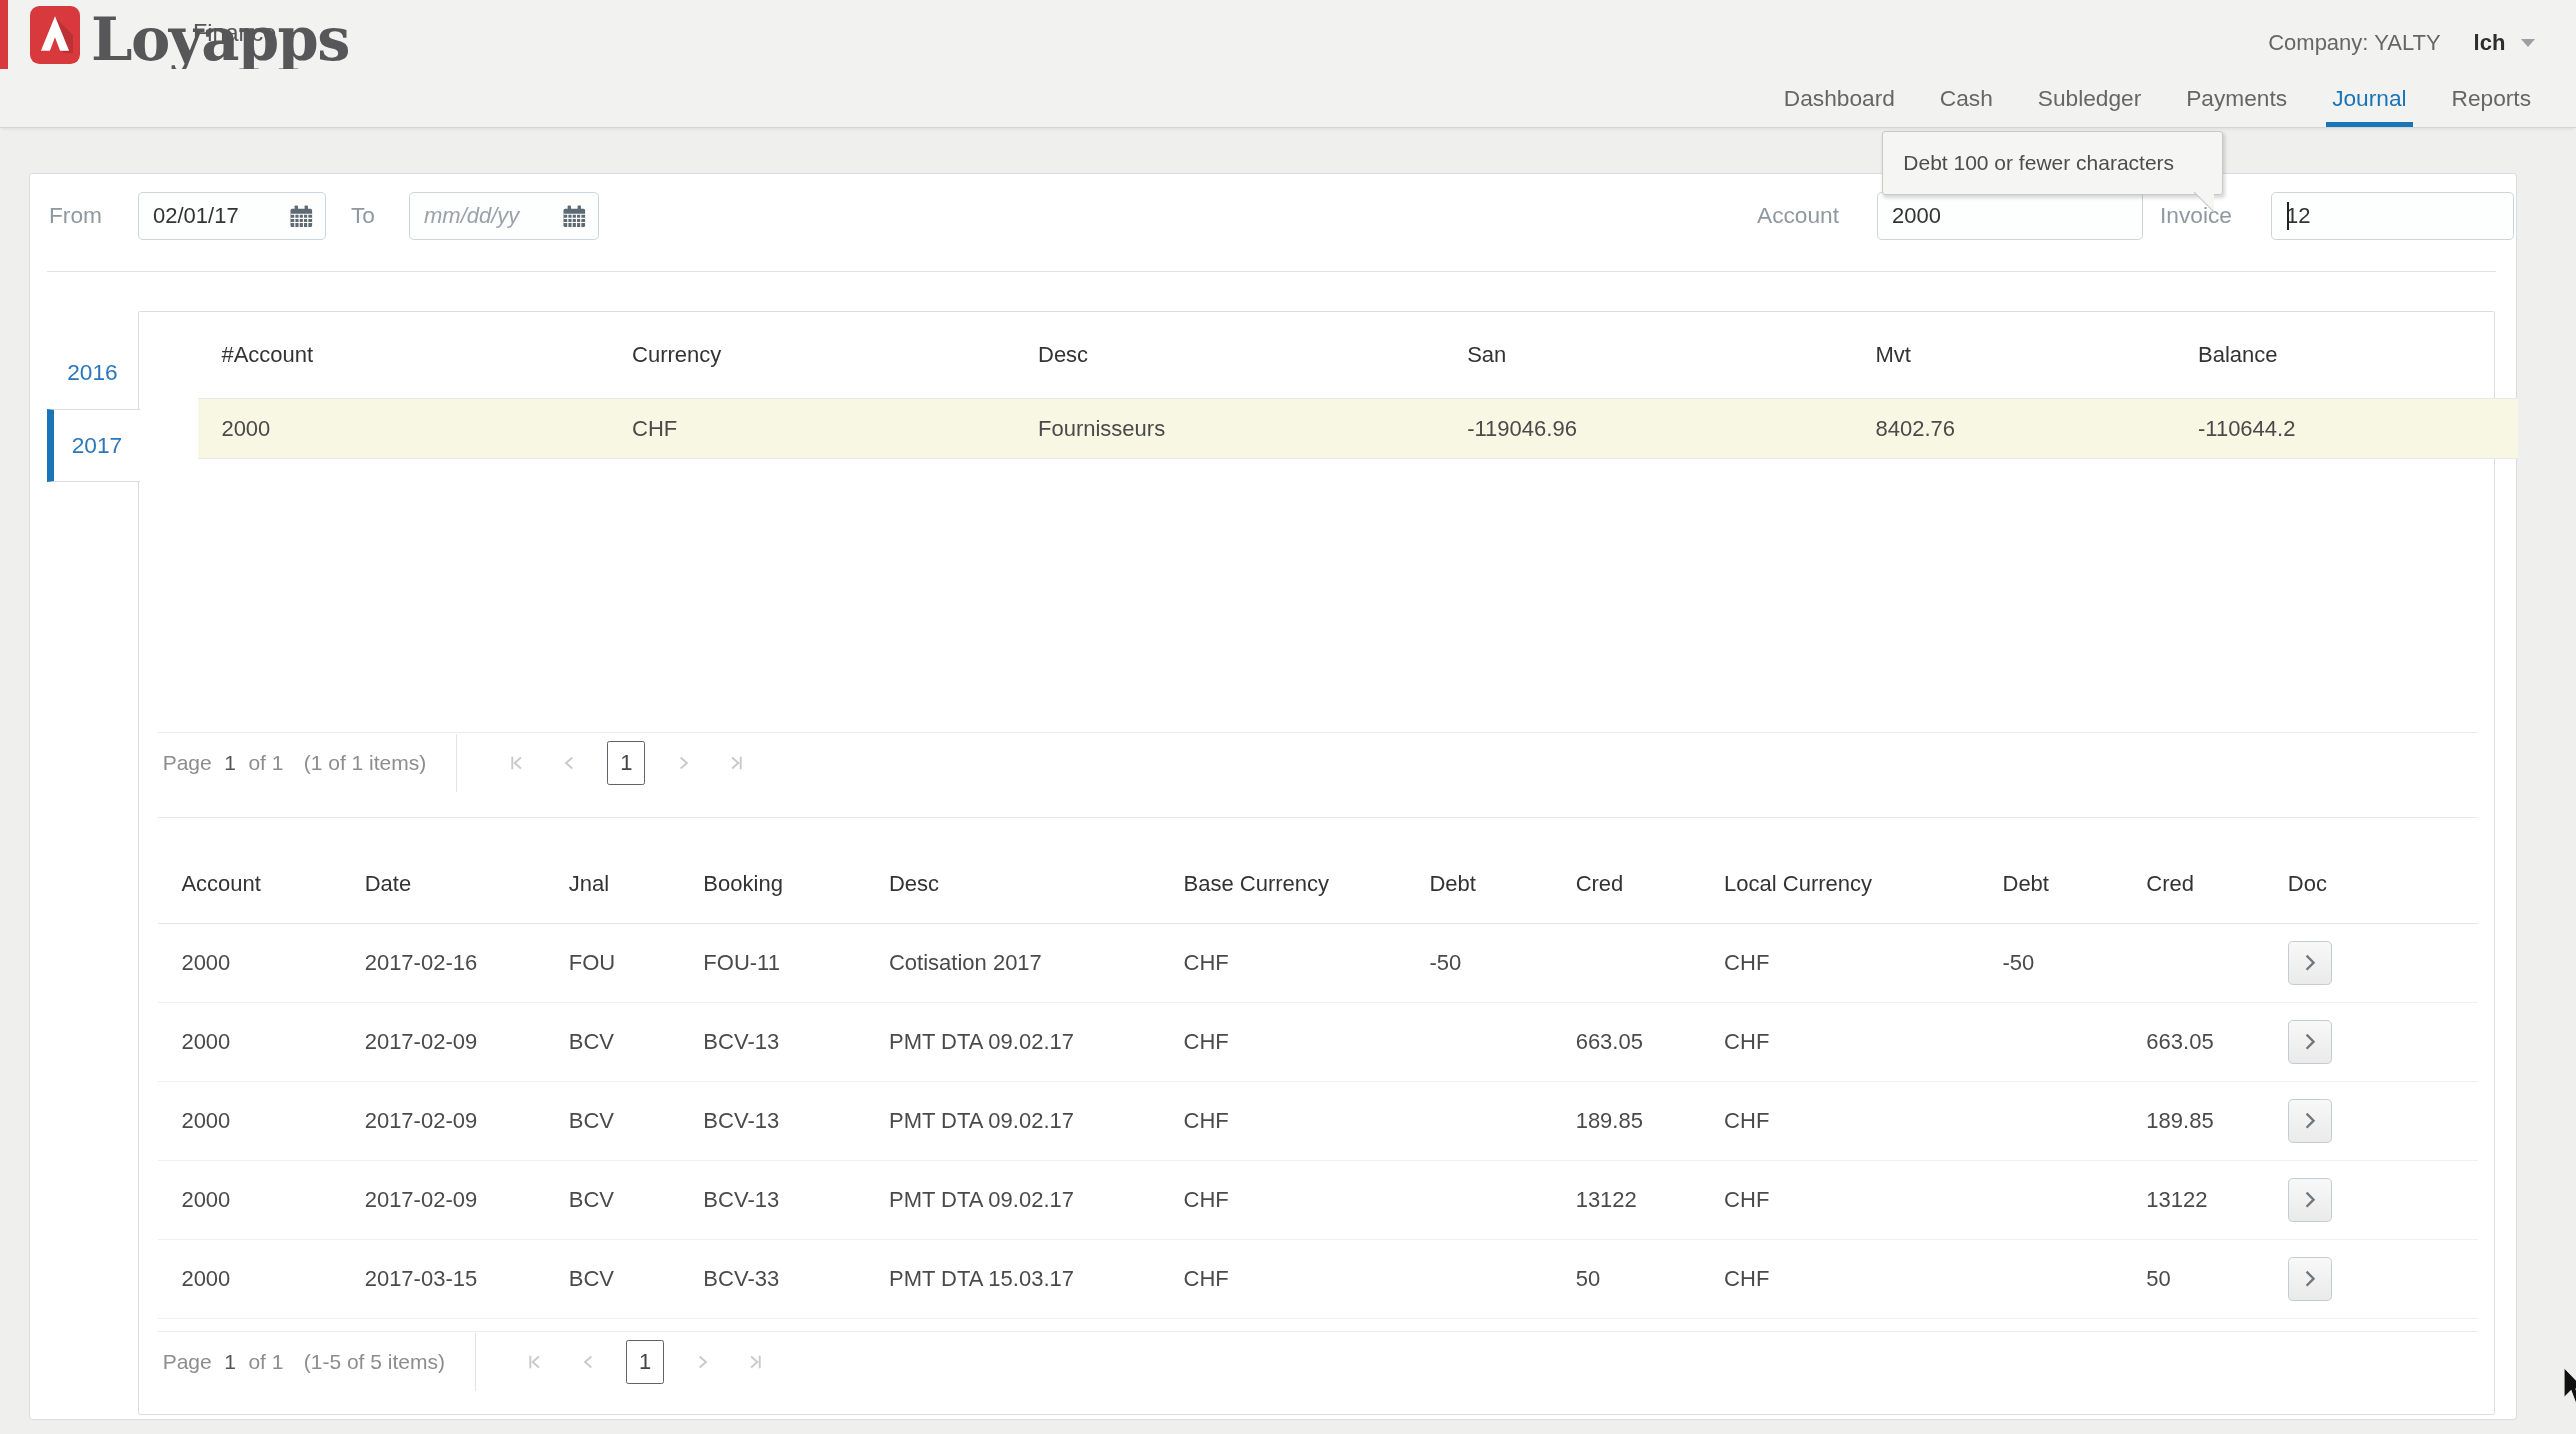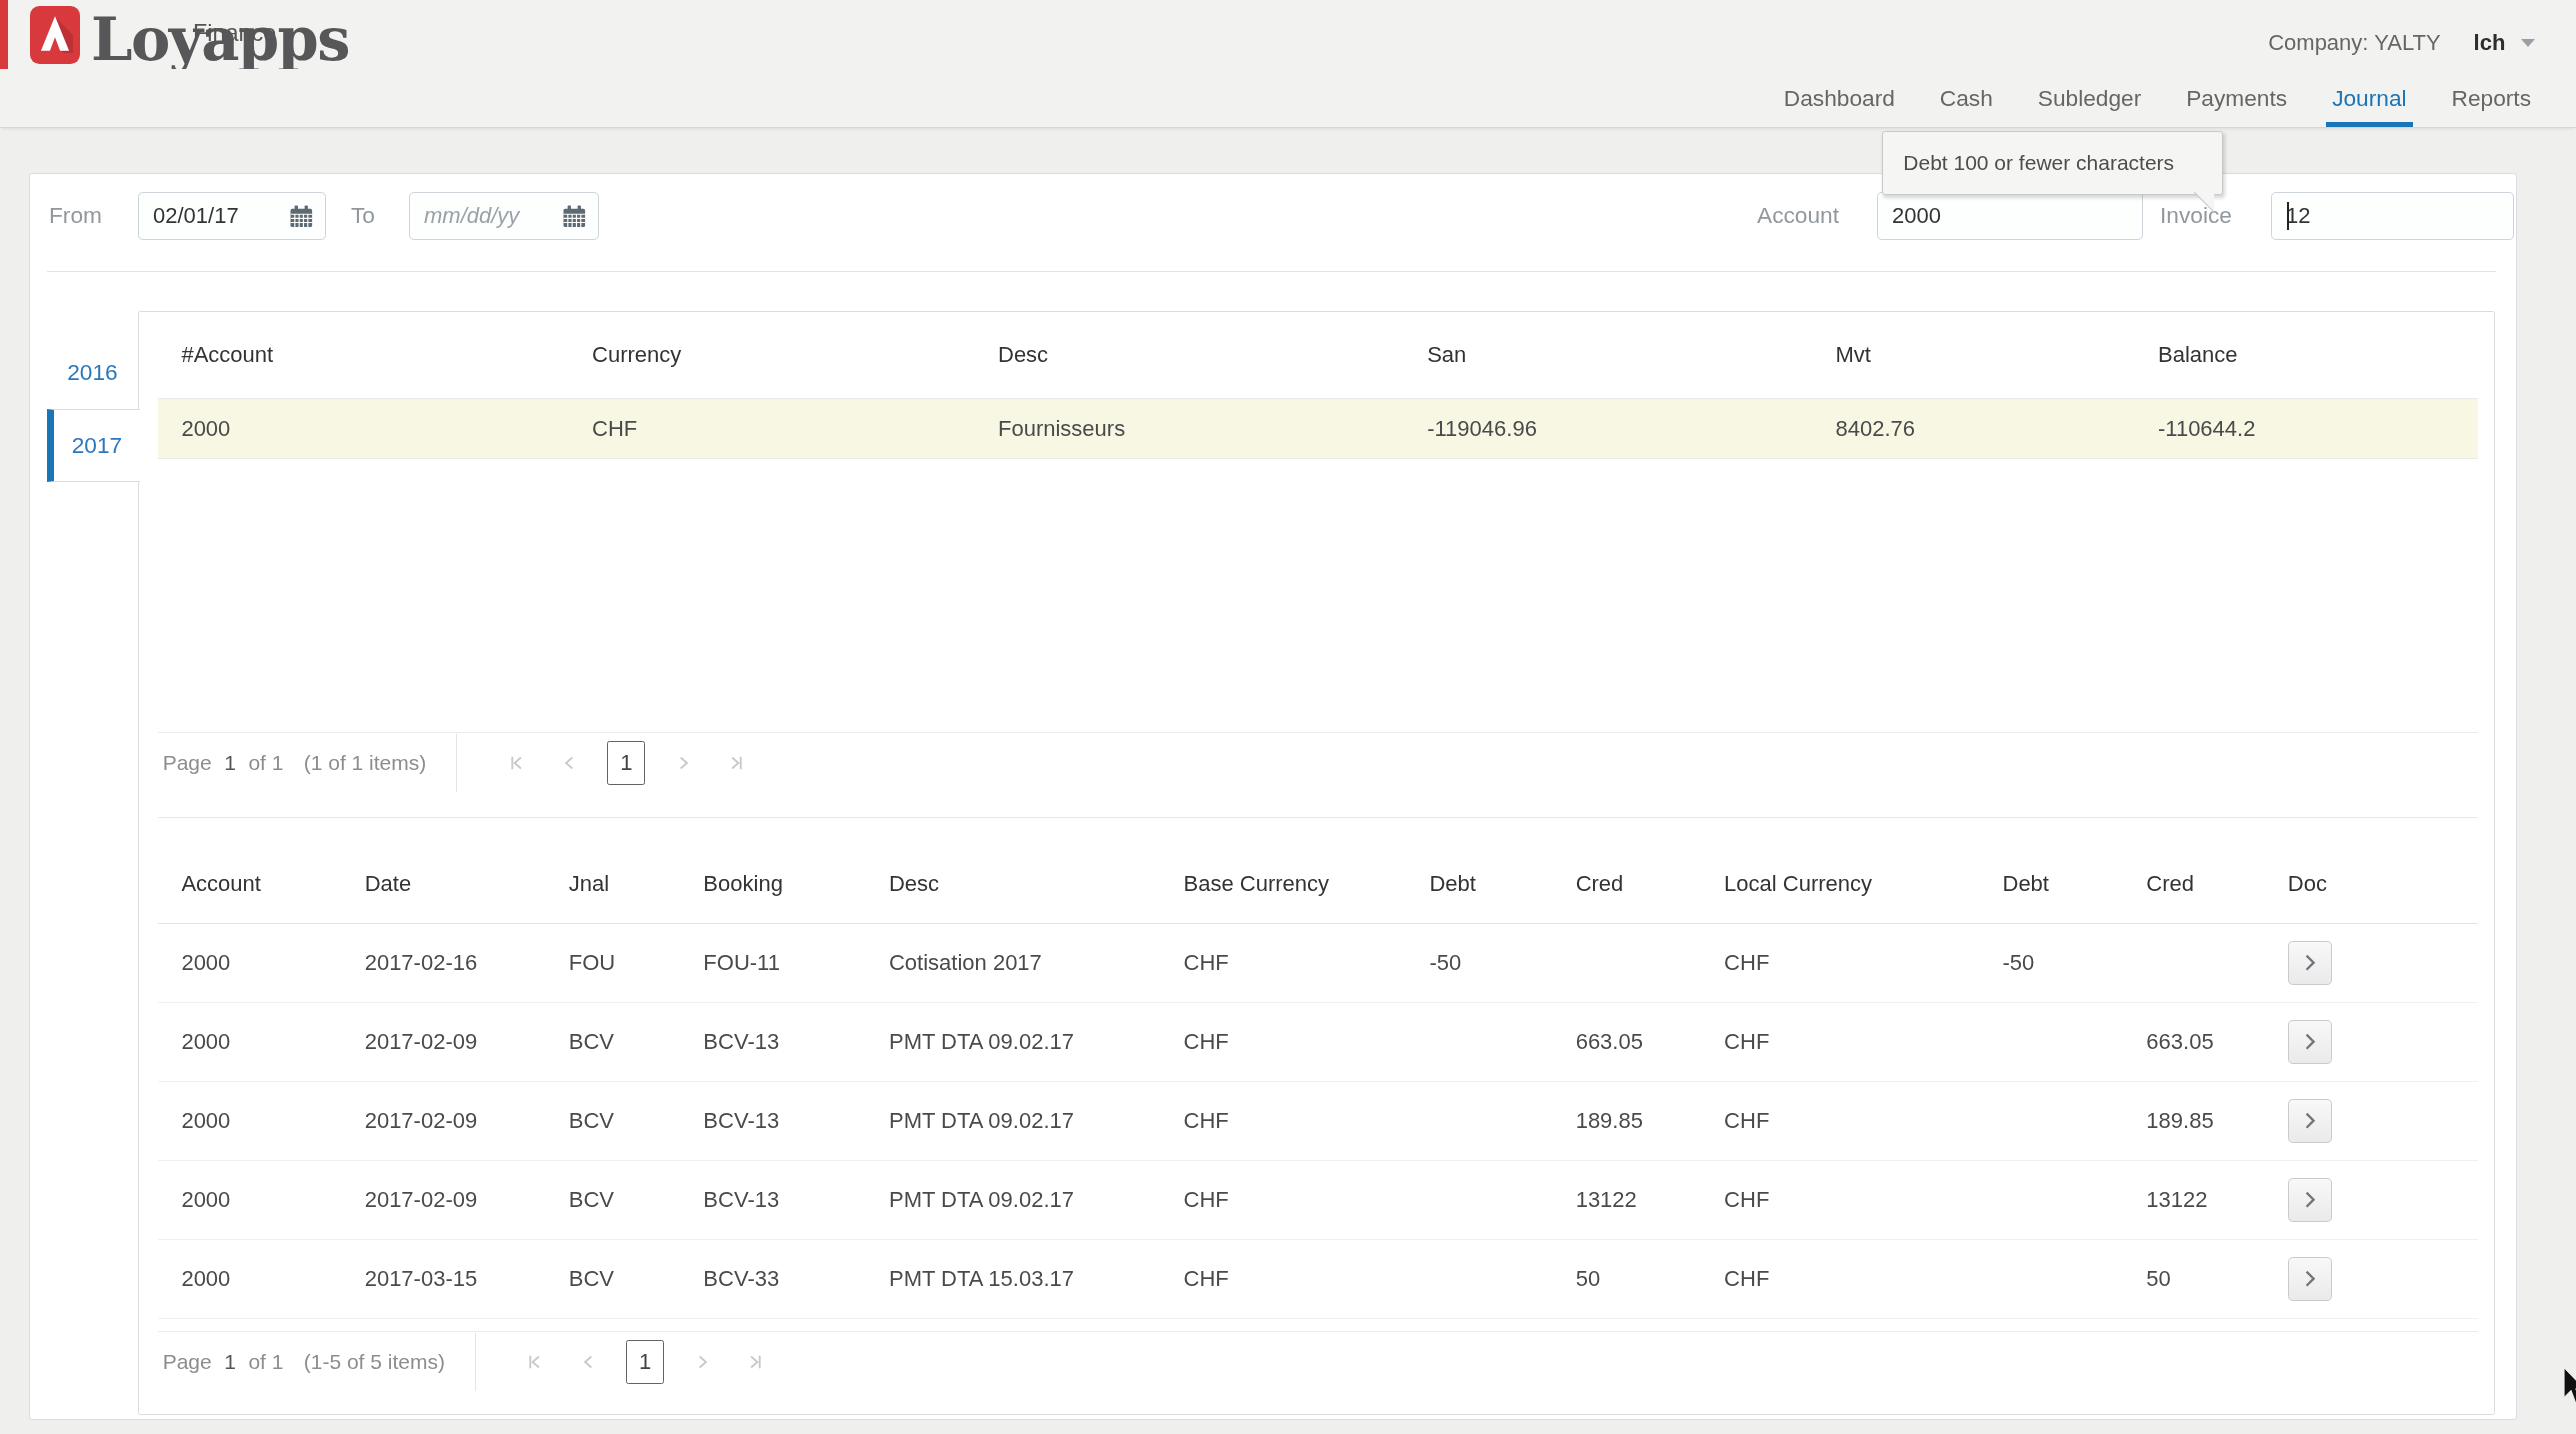--- a/index.html
+++ b/index.html
@@ -69,21 +69,21 @@
   }
   .year-tab.inactive{top:336px;}
   .year-tab.active{
     top:409px;left:47px;width:93px;background:#fff;z-index:3;
     border-top:0.8px solid #d9dce0;border-bottom:0.8px solid #d9dce0;border-right:none;
     border-left:7.8px solid #1a74b8;box-sizing:border-box;
   }
   
   .panel{
     position:absolute;left:138px;top:311px;width:2357px;height:1104px;
-    background:#fff;border:0.8px solid #d9dce0;border-radius:2.3px;box-sizing:border-box;z-index:2;
+    background:#fff;border:0.8px solid #d9dce0;border-radius:2.3px;box-sizing:border-box;z-index:2;padding-left:40px;
   }
   table{border-collapse:collapse;table-layout:fixed;width:2320px;margin-left:19px;}
   th{font-size:22px;font-weight:400;color:#333;text-align:left;padding:0 0 0 23.4px;white-space:nowrap;overflow:hidden;}
   td{font-size:22px;color:#4a4a4a;text-align:left;padding:0 0 0 23.4px;white-space:nowrap;overflow:hidden;}
   .summary-table th{height:86px;}
   .summary-table td{height:59px;background:#f7f7e4;border-top:0.8px solid #e9e9e9;border-bottom:0.8px solid #e9e9e9;}
   .detail-table{position:absolute;left:0;top:533px;}
   .detail-table th{height:78px;border-bottom:0.8px solid #e4e4e4;}
   .detail-table td{height:78px;border-bottom:0.8px solid #f0f0f0;}
   .doc-button{

